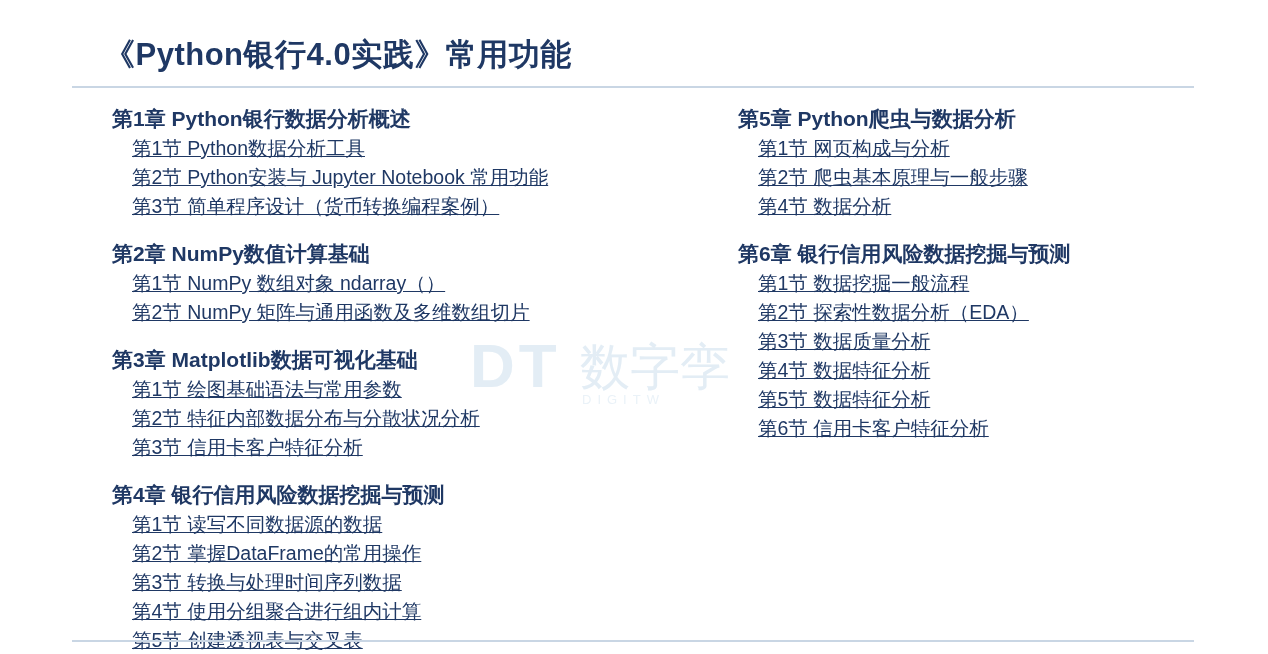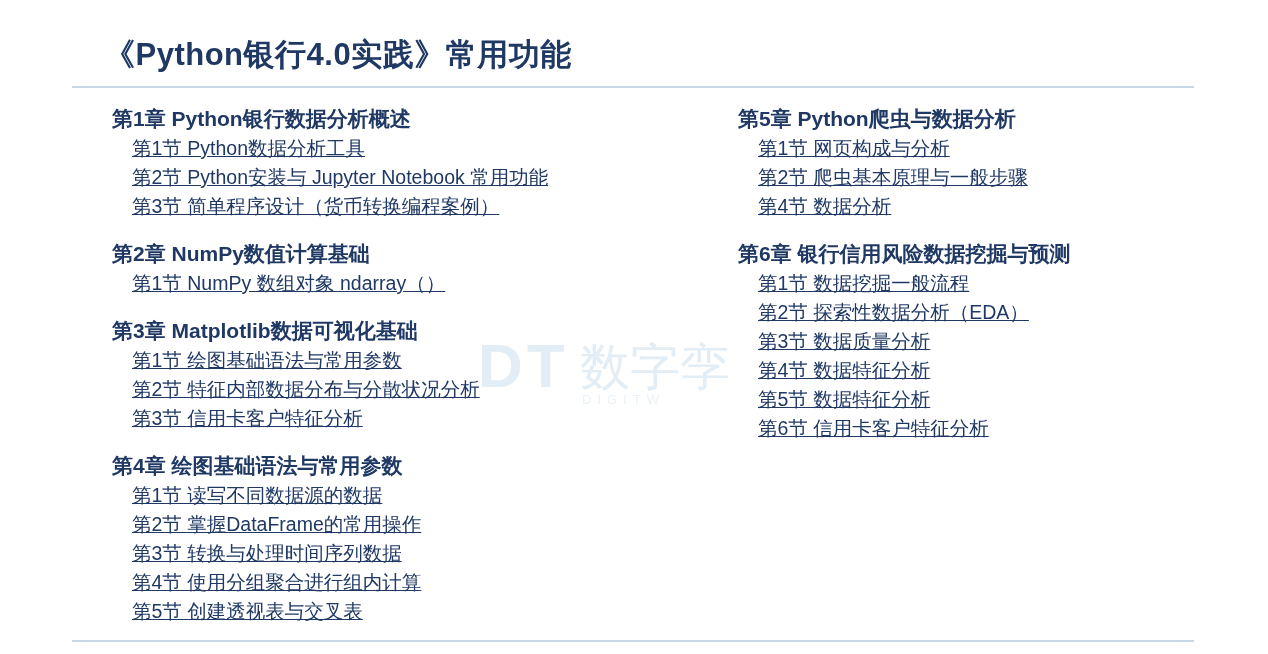--- a/index.html
+++ b/index.html
@@ -26,21 +26,21 @@
     position: absolute;
     left: 470px;
     top: 330px;
     width: 340px;
     height: 90px;
     pointer-events: none;
     user-select: none;
   }
   .wm-dt {
     position: absolute;
-    left: 8px;
+    left: 0;
     top: 0;
     font-size: 62px;
     font-weight: bold;
     letter-spacing: 4px;
     color: #e3edf5;
     font-family: "Liberation Sans", sans-serif;
   }
   .wm-cn {
     position: absolute;
     left: 110px;
@@ -140,29 +140,30 @@
     <div class="col col-left">
         <div class="chapter">
           <div class="chapter-title">第1章  Python银行数据分析概述</div>
           <div class="section">第1节 Python数据分析工具</div>
           <div class="section">第2节 Python安装与 Jupyter Notebook 常用功能</div>
           <div class="section">第3节 简单程序设计（货币转换编程案例）</div>
         </div>
         <div class="chapter">
           <div class="chapter-title">第2章 NumPy数值计算基础</div>
           <div class="section">第1节  NumPy 数组对象 ndarray（）</div>
+          <div class="section">第2节  NumPy 矩阵与通用函数及多维数组切片</div>
         </div>
         <div class="chapter">
           <div class="chapter-title">第3章  Matplotlib数据可视化基础</div>
           <div class="section">第1节 绘图基础语法与常用参数</div>
           <div class="section">第2节 特征内部数据分布与分散状况分析</div>
           <div class="section">第3节 信用卡客户特征分析</div>
         </div>
         <div class="chapter">
-          <div class="chapter-title">第4章 绘图基础语法与常用参数</div>
+          <div class="chapter-title">第4章 银行信用风险数据挖掘与预测</div>
           <div class="section">第1节 读写不同数据源的数据</div>
           <div class="section">第2节 掌握DataFrame的常用操作</div>
           <div class="section">第3节 转换与处理时间序列数据</div>
           <div class="section">第4节 使用分组聚合进行组内计算</div>
           <div class="section">第5节 创建透视表与交叉表</div>
         </div>
       </div>
     <div class="col col-right">
         <div class="chapter">
           <div class="chapter-title">第5章 Python爬虫与数据分析</div>

